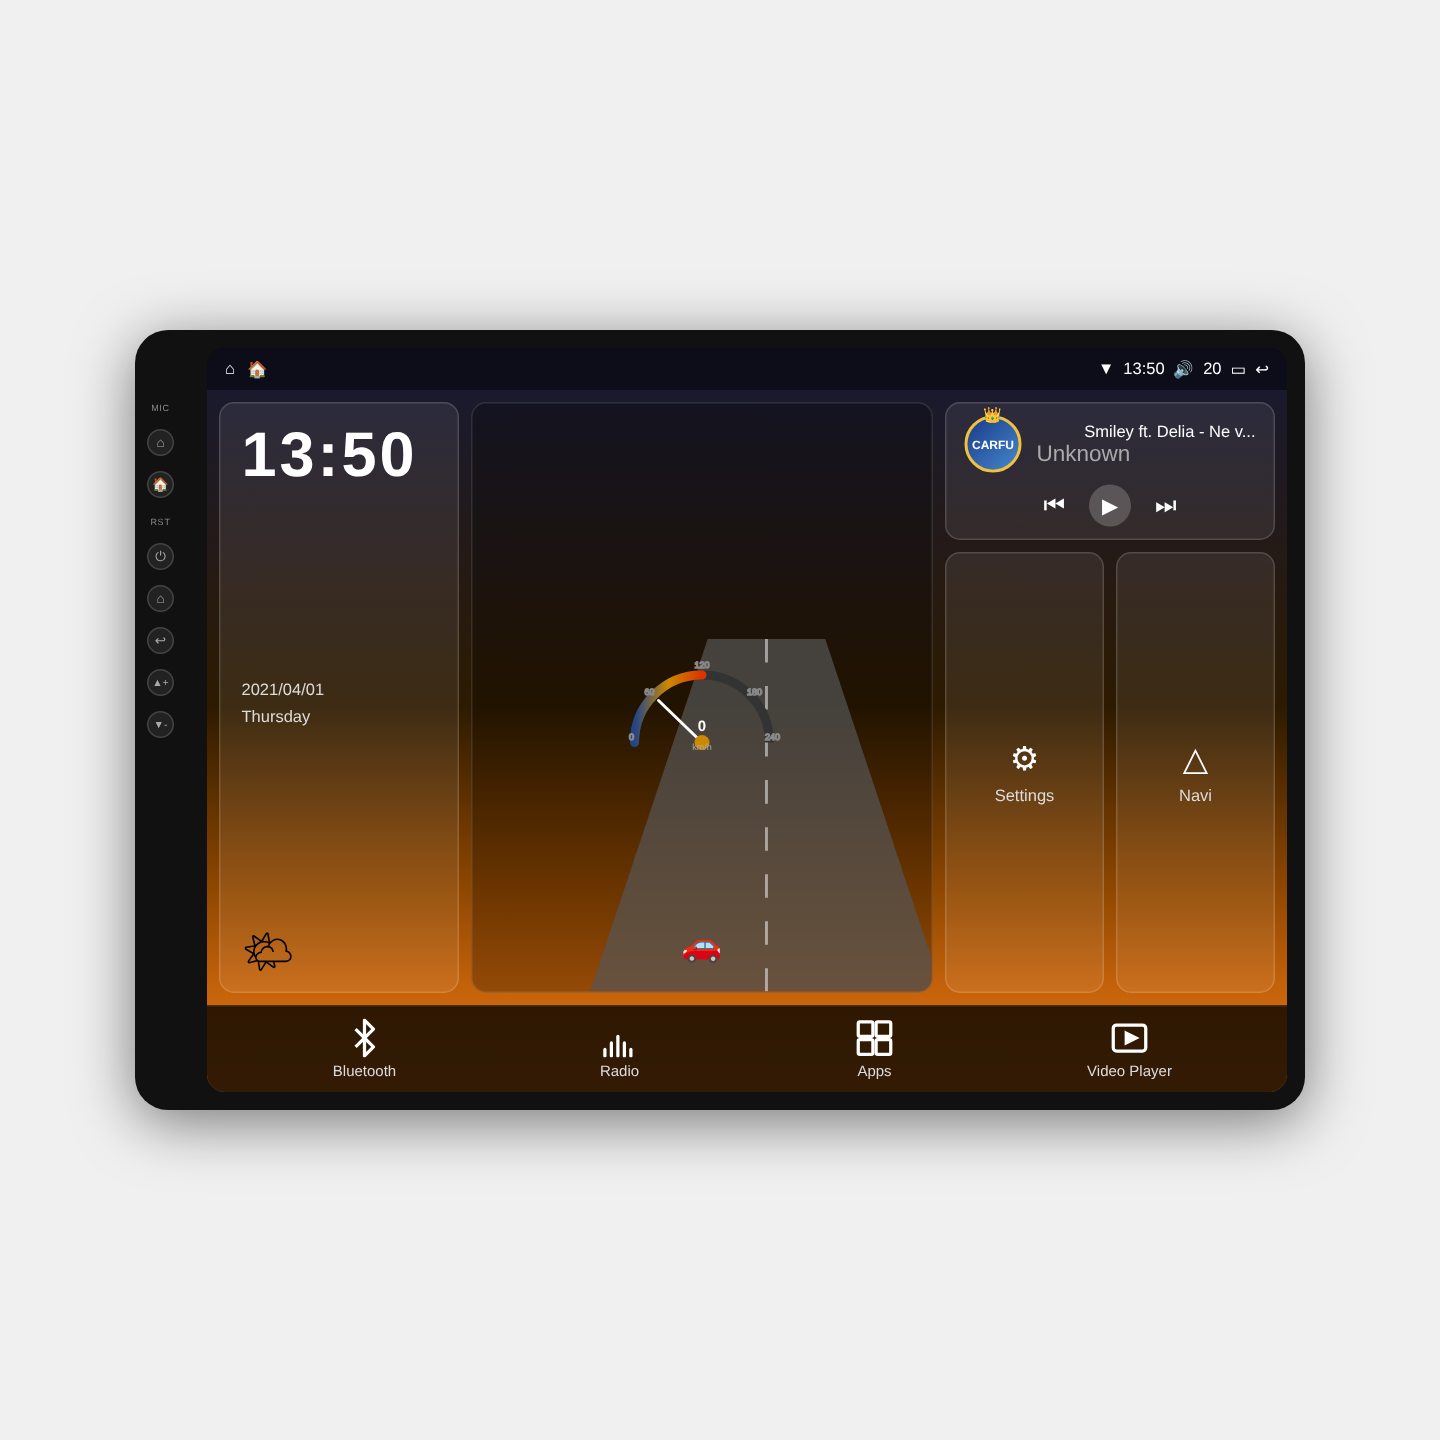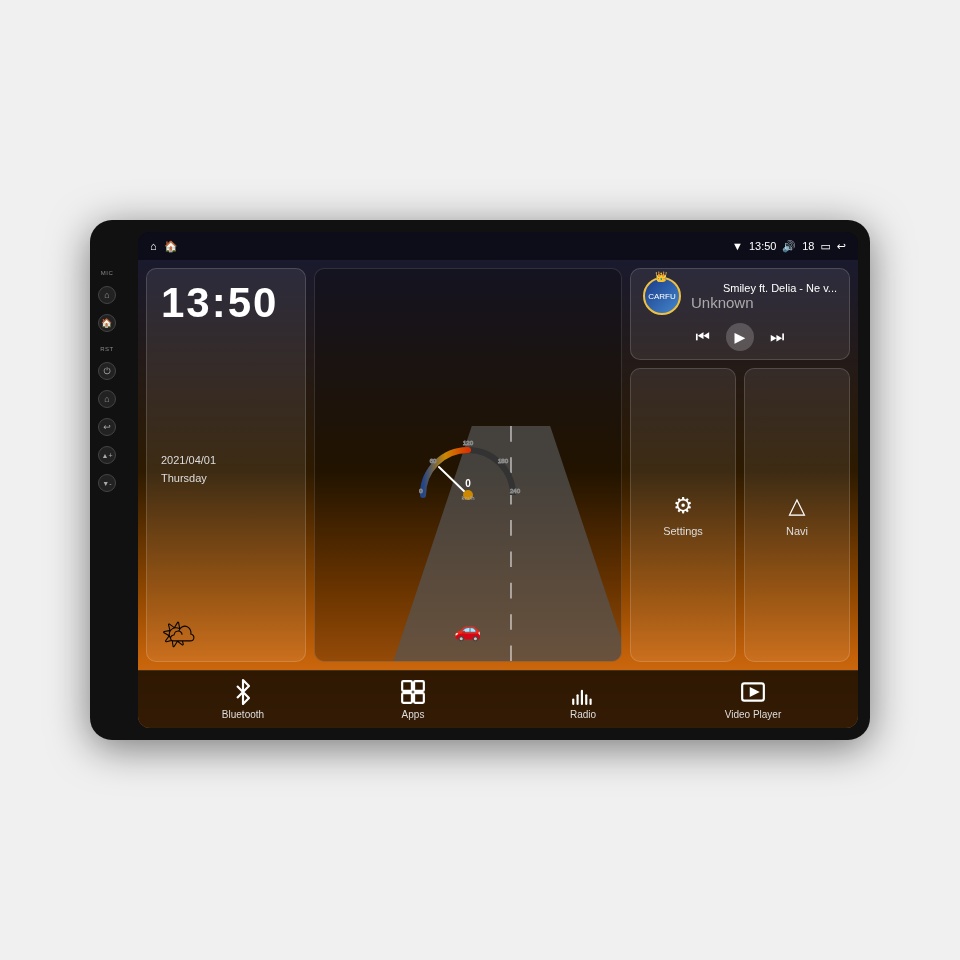--- a/index.html
+++ b/index.html
@@ -282,21 +282,21 @@
 
     <div class="status-bar">
       <div class="status-left">
         <span>⌂</span>
         <span>🏠</span>
       </div>
       <div class="status-right">
         <span>▼</span>
         <span>13:50</span>
         <span>🔊</span>
-        <span>18</span>
+        <span>20</span>
         <span>▭</span>
         <span>↩</span>
       </div>
     </div>
 
     <div class="main-content">
 
       <div class="widgets-area">
 
         <div class="clock-widget">
@@ -353,21 +353,21 @@
 
           <div class="car-icon">🚗</div>
         </div>
 
         <div class="right-panel">
 
           <div class="music-widget">
             <div class="music-top">
               <div class="music-logo">
                 <span class="music-crown">👑</span>
-                <span style="font-size:8px;font-weight:normal;color:#fff;">CARFU</span>
+                <span style="font-size:8px;font-weight:bold;color:#fff;">CARFU</span>
               </div>
               <div class="music-info">
                 <div class="music-title">Smiley ft. Delia - Ne v...</div>
                 <div class="music-artist">Unknown</div>
               </div>
             </div>
             <div class="music-controls">
               <span class="ctrl-btn">⏮</span>
               <div class="ctrl-btn-play">▶</div>
               <span class="ctrl-btn">⏭</span>
@@ -390,42 +390,42 @@
       <div class="bottom-bar">
 
         <div class="bottom-item">
           <svg class="bottom-item-icon" width="26" height="26" viewBox="0 0 24 24" fill="none">
             <polyline points="6.5,6.5 17.5,17.5 12,23 12,1 17.5,6.5 6.5,17.5" stroke="white" stroke-width="2" stroke-linejoin="round" fill="none"></polyline>
           </svg>
           <span class="bottom-item-label">Bluetooth</span>
         </div>
 
         <div class="bottom-item">
-          <svg class="bottom-item-icon" width="26" height="26" viewBox="0 0 24 24" fill="none" stroke="white" stroke-width="2">
-            <rect x="2" y="2" width="9" height="9" rx="1"></rect>
-            <rect x="13" y="2" width="9" height="9" rx="1"></rect>
-            <rect x="2" y="13" width="9" height="9" rx="1"></rect>
-            <rect x="13" y="13" width="9" height="9" rx="1"></rect>
-          </svg>
-          <span class="bottom-item-label">Apps</span>
-        </div>
-
-        <div class="bottom-item">
           <svg class="bottom-item-icon" width="26" height="26" viewBox="0 0 24 24" fill="white">
             <rect x="2" y="18" width="2" height="6" rx="1"></rect>
             <rect x="6" y="14" width="2" height="10" rx="1"></rect>
             <rect x="10" y="10" width="2" height="14" rx="1"></rect>
             <rect x="14" y="14" width="2" height="10" rx="1"></rect>
             <rect x="18" y="18" width="2" height="6" rx="1"></rect>
           </svg>
           <span class="bottom-item-label">Radio</span>
         </div>
 
         <div class="bottom-item">
           <svg class="bottom-item-icon" width="26" height="26" viewBox="0 0 24 24" fill="none" stroke="white" stroke-width="2">
+            <rect x="2" y="2" width="9" height="9" rx="1"></rect>
+            <rect x="13" y="2" width="9" height="9" rx="1"></rect>
+            <rect x="2" y="13" width="9" height="9" rx="1"></rect>
+            <rect x="13" y="13" width="9" height="9" rx="1"></rect>
+          </svg>
+          <span class="bottom-item-label">Apps</span>
+        </div>
+
+        <div class="bottom-item">
+          <svg class="bottom-item-icon" width="26" height="26" viewBox="0 0 24 24" fill="none" stroke="white" stroke-width="2">
             <rect x="2" y="4" width="20" height="16" rx="2"></rect>
             <polygon points="10,9 16,12 10,15" fill="white"></polygon>
           </svg>
           <span class="bottom-item-label">Video Player</span>
         </div>
 
       </div>
     </div>
   </div>
 </div>

